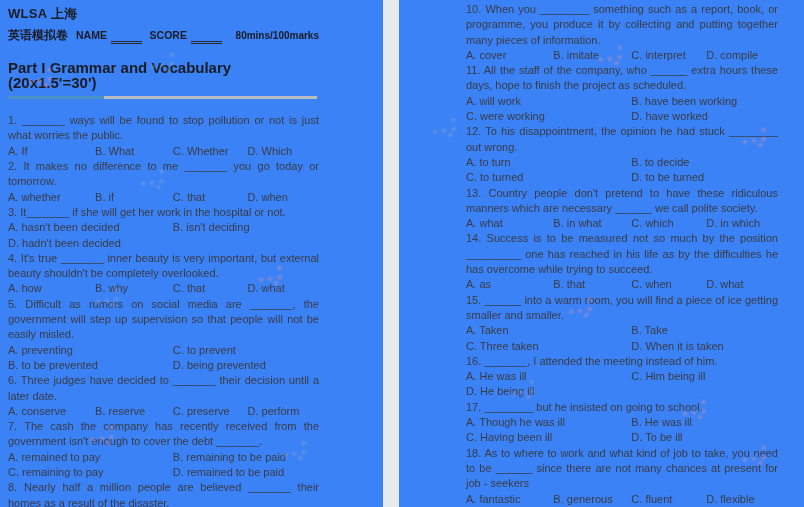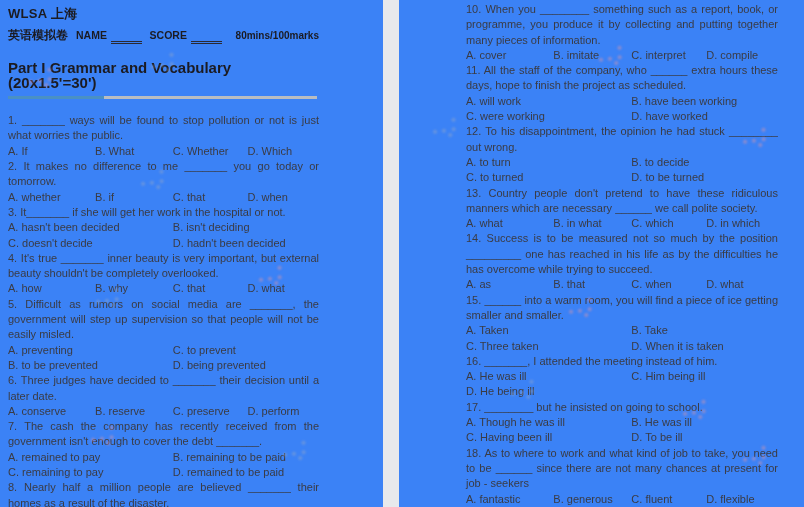--- a/index.html
+++ b/index.html
@@ -86,21 +86,20 @@
             <span>C. that</span>
             <span>D. when</span>
           </div>
     </div>
 
     <div>
       <div class="q-text">3. It_______ if she will get her work in the hospital or not.</div>
       <div class="opts-grid2">
             <span>A. hasn't been decided</span>
             <span>B. isn't deciding</span>
-            <span>C. doesn't decide</span>
             <span>D. hadn't been decided</span>
           </div>
     </div>
 
     <div>
       <div class="q-text">4. It's true _______ inner beauty is very important, but external beauty shouldn't be completely overlooked.</div>
       <div class="opts-row4">
             <span>A. how</span>
             <span>B. why</span>
             <span>C. that</span>

